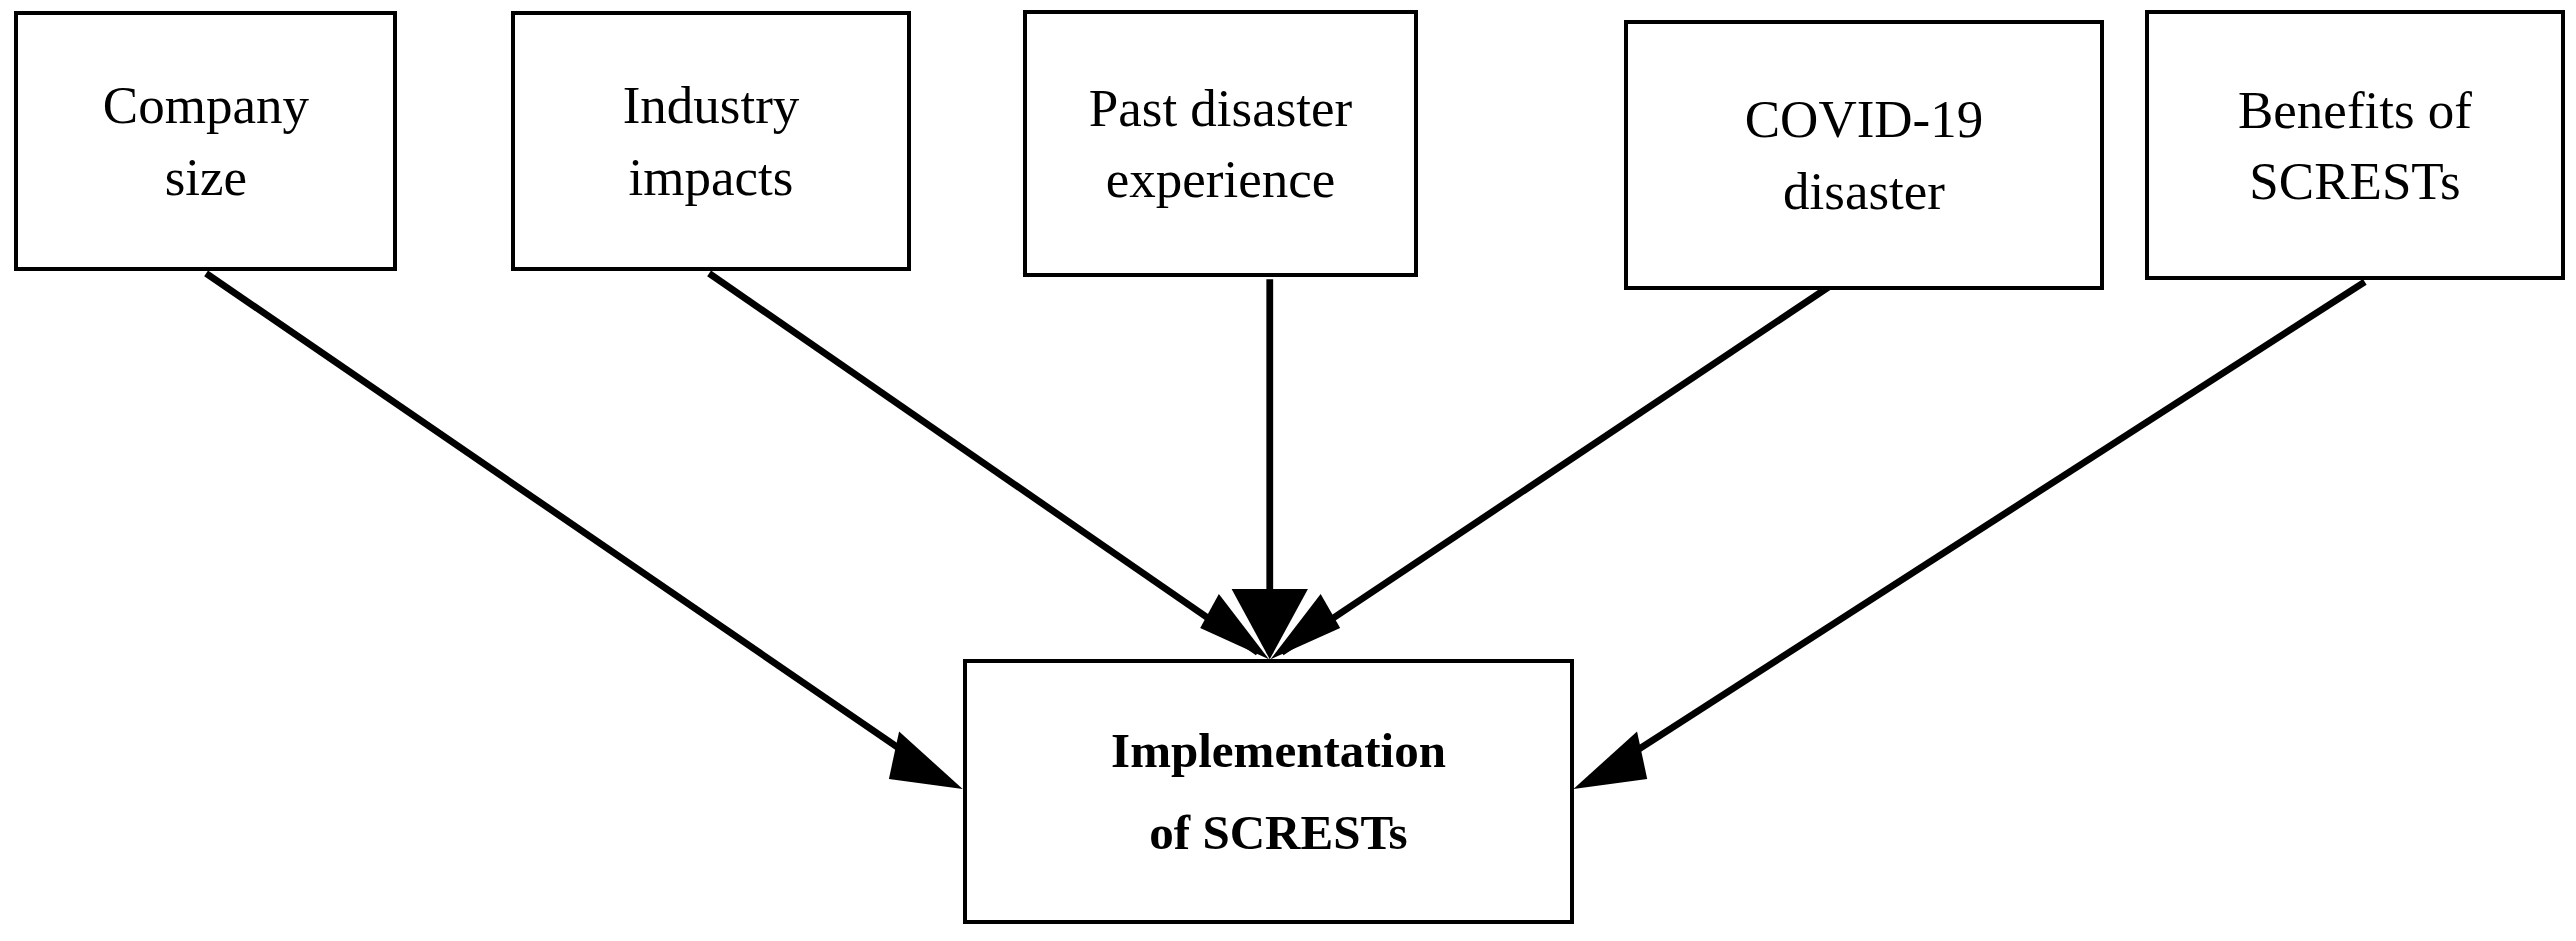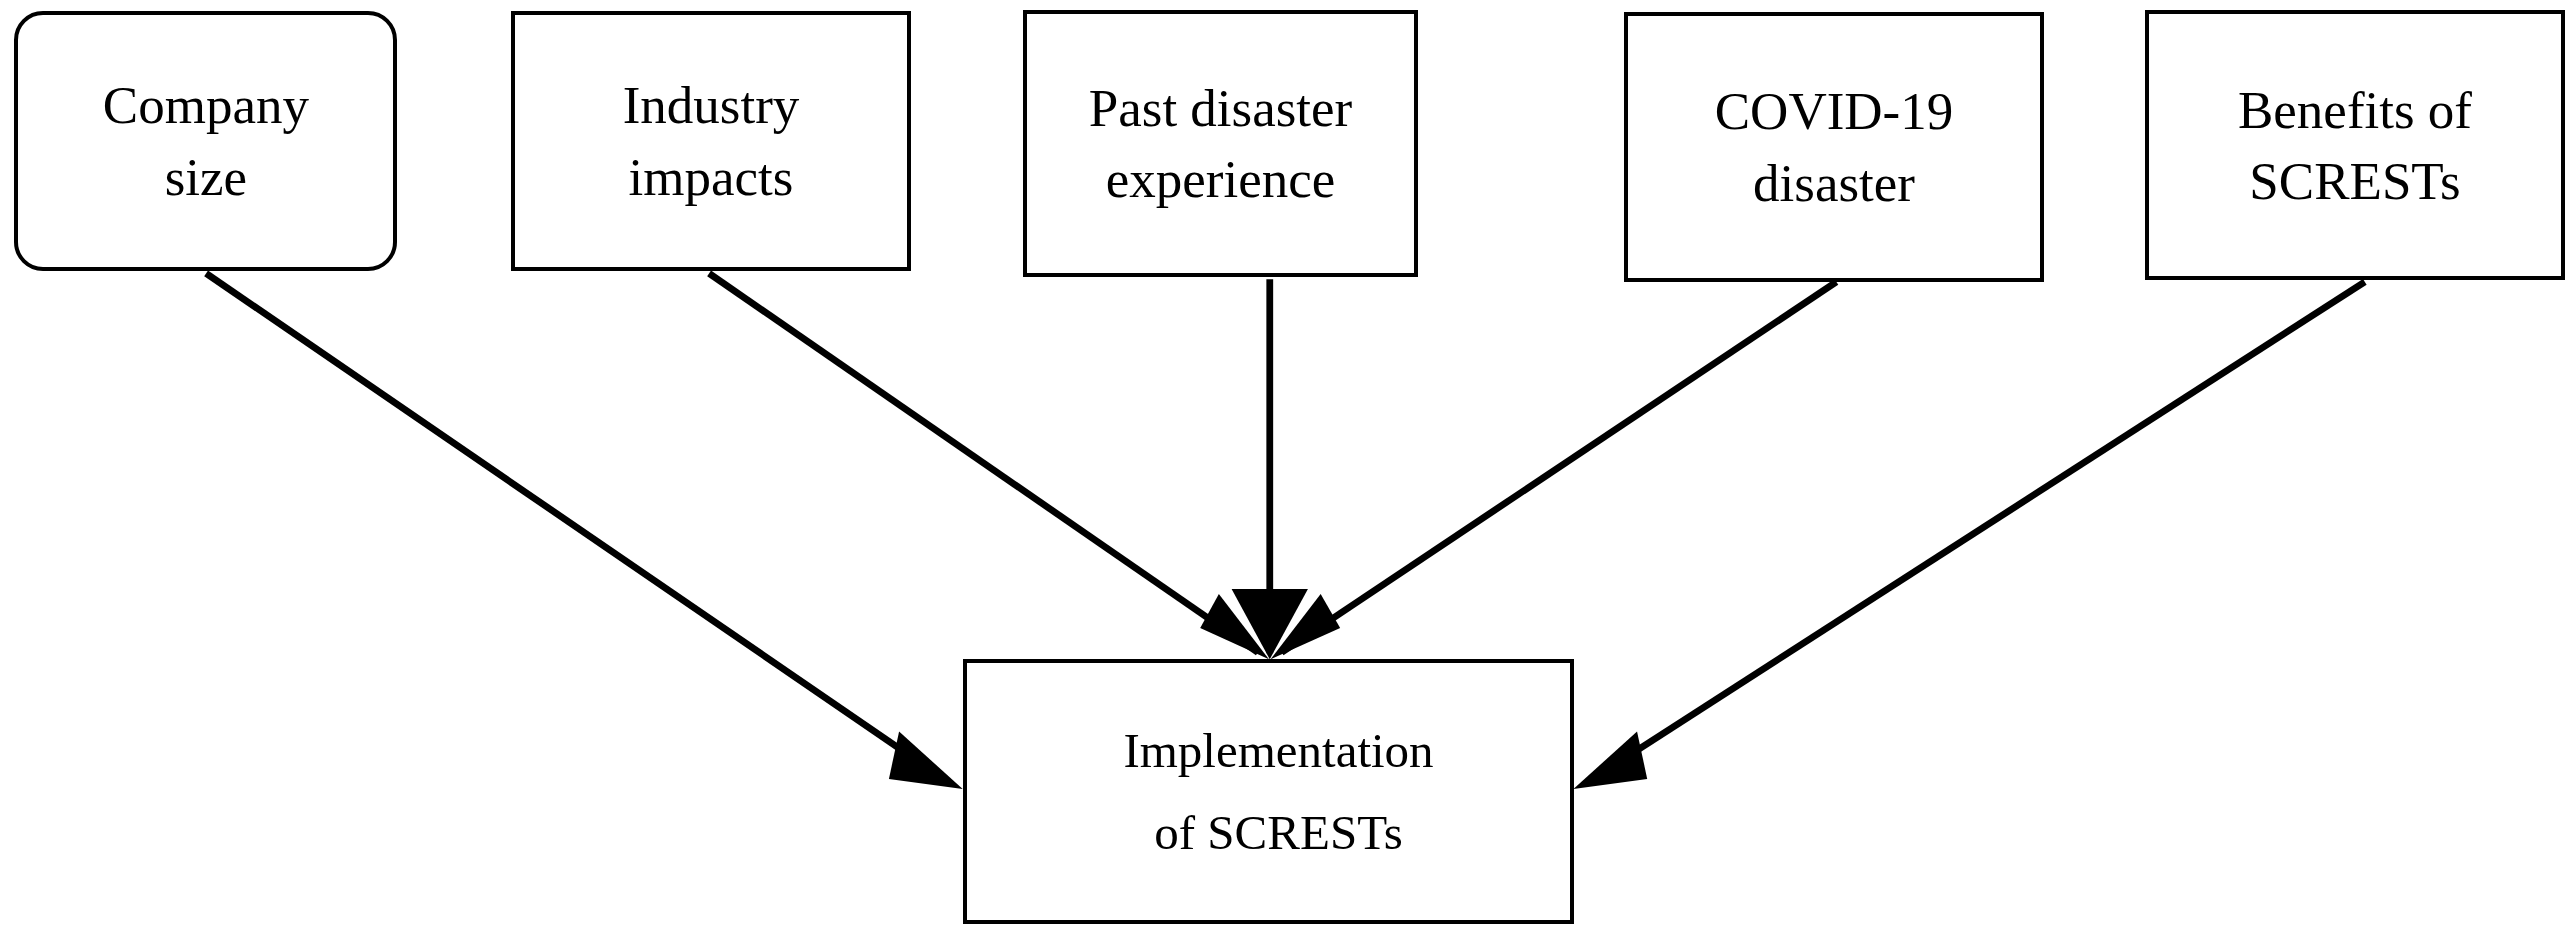--- a/index.html
+++ b/index.html
@@ -44,33 +44,33 @@
   .factor-node {
     font-size: 53px;
     line-height: 1.02;
     font-weight: 400;
   }
   .factor-node .line-text + .line-text {
     margin-top: 17px;
   }
   .target-node {
     font-size: 49px;
-    font-weight: normal;
+    font-weight: bold;
     line-height: 1.05;
     border-width: 4.2px;
     padding-left: 20px;
   }
   .target-node .line-text + .line-text {
     margin-top: 30.5px;
   }
   
-  #node-company-size      { left: 14.4px;   top: 11px;  width: 383px; height: 260px; border-radius: 29px; }
+  #node-company-size      { left: 14.4px;   top: 11px;  width: 383px; height: 260px; }
   #node-industry-sector   { left: 511px;  top: 11px;  width: 400px; height: 260px; }
   #node-past-disaster     { left: 1023px; top: 10.2px;  width: 395px; height: 267px; }
-  #node-covid-impacts     { left: 1624px; top: 12px;  width: 420px; height: 270px; }
+  #node-covid-impacts     { left: 1624px; top: 20px;  width: 480px; height: 270px; }
   #node-benefits-scrests  { left: 2145px; top: 10.2px;  width: 420px; height: 270px; }
   #node-implementation    { left: 963px; top: 659px; width: 611px; height: 265px; }
 </style>
 </head>
 <body>
 
 <div id="canvas">
 
   <svg id="arrow-layer" viewBox="0 0 3037 1110" width="2576" height="942" xmlns="http://www.w3.org/2000/svg">
 

